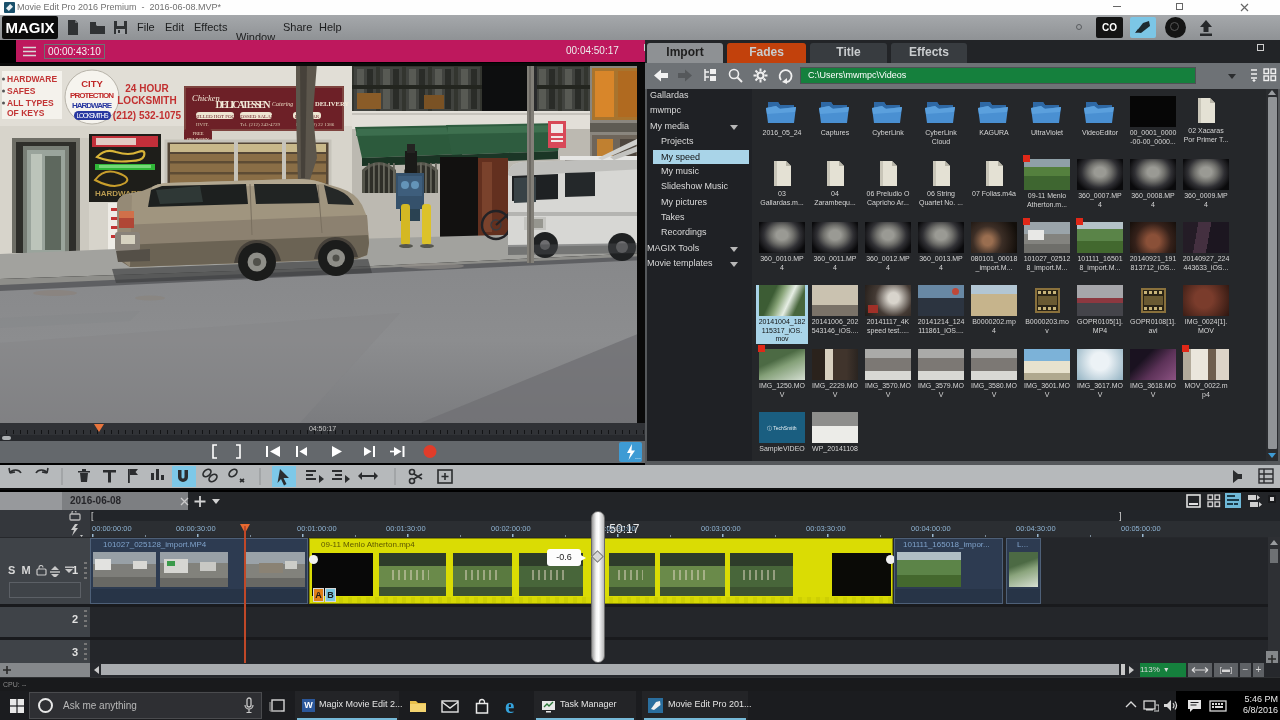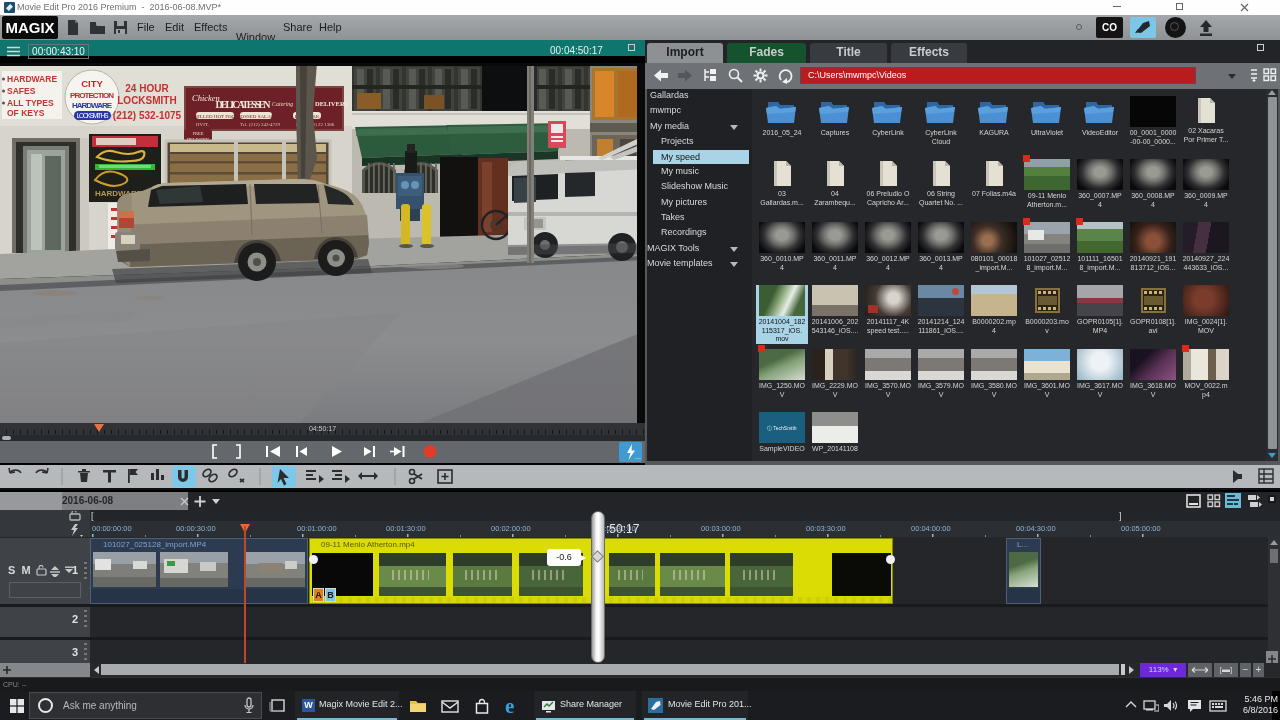--- a/index.html
+++ b/index.html
@@ -49,21 +49,21 @@
         <path d="M5 16 L8 12 L11 15 Z" fill="#1e2a30"></path>
       </svg></div>
 <div class="a" style="left:1165px;top:2px;width:21px;height:21px;background:#141414;border-radius:50%">
 <div class="a" style="left:5px;top:5px;width:9px;height:9px;border:1.5px solid #555;border-radius:50%"></div>
     </div>
 <svg class="a" style="left:1197px;top:3px" width="18" height="19">
       <path d="M9 2 L15 9 L11.5 9 L11.5 14 L6.5 14 L6.5 9 L3 9 Z" fill="#26282a"></path>
       <rect x="3" y="15.5" width="12" height="2.5" fill="#26282a"></rect>
     </svg>
 </div>
-<div class="a" style="left:0;top:40px;width:645px;height:16px;background:#0f766e;color:#ececec">
+<div class="a" style="left:16px;top:40px;width:645px;height:22px;background:#be185d;color:#ececec">
 <svg class="a" style="left:7px;top:6px" width="14" height="11">
       <path d="M0 1.5 h13 M0 5.5 h13 M0 9.5 h13" stroke="#d8d8d8" stroke-width="1.6"></path>
     </svg>
 <div class="a" style="left:28px;top:4px;width:61px;height:15px;border:1px solid #6e7174;font-size:10px;text-align:center;line-height:13px;color:#f2f2f2">00:00:43:10</div>
 <div class="a" style="left:550px;top:5px;font-size:10px">00:04:50:17</div>
 <div class="a" style="left:628px;top:4px;width:7px;height:7px;border:1.5px solid #cecece"></div>
 </div>
 <div class="a" style="left:0;top:63px;width:645px;height:360px;background:#000">
 <svg width="645" height="360" viewBox="0 0 645 360">
 <defs>
@@ -417,21 +417,21 @@
 </svg>
 <div class="a" style="left:619px;top:1px;width:23px;height:20px;background:#3e9bd4;border-radius:2px">
 <svg width="23" height="20">
         <path d="M13 2 L8 11 L11.5 11 L9.5 18 L16 8.5 L12.5 8.5 Z" fill="#fff"></path>
       </svg>
 <div class="a" style="left:16px;top:11px;font-size:7px;color:#fff">...</div></div>
 </div>
 <div class="a" style="left:645px;top:40px;width:635px;height:425px;background:#55585b">
 <div class="a" style="left:0;top:0;width:635px;height:23px;background:#222427">
 <div class="a" style="left:2px;top:3px;width:76px;height:20px;background:#8e9194;border-radius:3px 3px 0 0;color:#1e1e1e;font-size:12px;font-weight:bold;text-align:center;line-height:19px">Import</div>
-<div class="a" style="left:82px;top:3px;width:79px;height:20px;background:#14532d;border-radius:3px 3px 0 0;color:#c9ccce;font-size:12px;font-weight:bold;text-align:center;line-height:19px">Fades</div>
+<div class="a" style="left:82px;top:3px;width:79px;height:20px;background:#c2410c;border-radius:3px 3px 0 0;color:#c9ccce;font-size:12px;font-weight:bold;text-align:center;line-height:19px">Fades</div>
 <div class="a" style="left:165px;top:3px;width:77px;height:20px;background:#383c40;border-radius:3px 3px 0 0;color:#c9ccce;font-size:12px;font-weight:bold;text-align:center;line-height:19px">Title</div>
 <div class="a" style="left:246px;top:3px;width:76px;height:20px;background:#383c40;border-radius:3px 3px 0 0;color:#c9ccce;font-size:12px;font-weight:bold;text-align:center;line-height:19px">Effects</div>
 <div class="a" style="left:612px;top:4px;width:7px;height:7px;border:1.5px solid #cecece"></div>
 </div>
 <div class="a" style="left:0;top:23px;width:635px;height:26px;background:#6e7276">
 <svg class="a" style="left:8px;top:6px" width="16" height="13">
         <path d="M8 0.5 L1 6.5 L8 12.5 L8 9 L15 9 L15 4 L8 4 Z" fill="#f2f2f2"></path>
       </svg>
 <svg class="a" style="left:32px;top:6px" width="16" height="13">
         <path d="M8 0.5 L15 6.5 L8 12.5 L8 9 L1 9 L1 4 L8 4 Z" fill="#55585b"></path>
@@ -448,21 +448,21 @@
 <svg class="a" style="left:108px;top:5px" width="15" height="15">
         <circle cx="7.5" cy="7.5" r="3" fill="none" stroke="#f0f0f0" stroke-width="2"></circle>
         <g stroke="#f0f0f0" stroke-width="2">
           <path d="M7.5 0.5 v3 M7.5 11.5 v3 M0.5 7.5 h3 M11.5 7.5 h3 M2.5 2.5 l2 2 M10.5 10.5 l2 2 M12.5 2.5 l-2 2 M4.5 10.5 l-2 2"></path>
         </g>
       </svg>
 <svg class="a" style="left:133px;top:4px" width="16" height="17">
         <path d="M3 13 A6 6 0 1 1 9 15" fill="none" stroke="#f0f0f0" stroke-width="1.8"></path>
         <path d="M9 11 L9 17 L4 15 Z" fill="#f0f0f0"></path>
       </svg>
-<div class="a" style="left:155px;top:4px;width:396px;height:17px;background:#b91c1c;border:1px solid #4e5154;color:#fff;font-size:9px;line-height:15px;padding-left:7px">C:\Users\mwmpc\Videos</div>
+<div class="a" style="left:155px;top:4px;width:396px;height:17px;background:#15803d;border:1px solid #4e5154;color:#fff;font-size:9px;line-height:15px;padding-left:7px">C:\Users\mwmpc\Videos</div>
 <div class="a" style="left:583px;top:11px;width:0;height:0;border-left:4px solid transparent;border-right:4px solid transparent;border-top:5px solid #2a2c2e"></div>
 <svg class="a" style="left:603px;top:5px" width="12" height="15">
         <path d="M3 2 h6 M3 6 h6 M3 10 h6" stroke="#f0f0f0" stroke-width="1.4"></path>
         <path d="M6 11 v3 M4.5 12.5 h3" stroke="#f0f0f0" stroke-width="1.2"></path>
       </svg>
 <svg class="a" style="left:618px;top:5px" width="14" height="14">
         <g fill="none" stroke="#f0f0f0" stroke-width="1.4">
           <rect x="1" y="1" width="4.5" height="4.5"></rect>
           <rect x="8" y="1" width="4.5" height="4.5"></rect>
           <rect x="1" y="8" width="4.5" height="4.5"></rect>
@@ -840,21 +840,21 @@
       </g>
 <path d="M1233 5 l5 4 h4 v5 h-4 l-5 4 z" fill="#2b2d2f"></path>
 <g fill="none" stroke="#2b2d2f" stroke-width="1.4">
         <rect x="1259" y="4" width="14" height="14"></rect>
         <path d="M1259 9 h14 M1259 14 h14 M1264 4 v14"></path>
       </g>
 </svg>
 </div>
 <div class="a" style="left:0;top:492px;width:1280px;height:18px;background:#222427">
 <div class="a" style="left:0;top:0;width:62px;height:18px;background:#97999c"></div>
-<div class="a" style="left:62px;top:0;width:126px;height:18px;background:#7d7f82;color:#26262a;font-size:10px;font-weight:bold;line-height:18px;">2016-06-08</div>
+<div class="a" style="left:62px;top:0;width:126px;height:18px;background:#7d7f82;color:#26262a;font-size:10px;font-weight:bold;line-height:18px;padding-left:8px">2016-06-08</div>
 <svg class="a" style="left:180px;top:5px" width="9" height="9">
       <path d="M1 1 L8 8 M8 1 L1 8" stroke="#cacaca" stroke-width="1.3"></path>
     </svg>
 <path><svg class="a" style="left:194px;top:3px" width="14" height="13">
         <path d="M6 1 v11 M0.5 6.5 h11" stroke="#d2d2d2" stroke-width="1.8"></path>
       </svg>
 <div class="a" style="left:212px;top:7px;width:0;height:0;border-left:4px solid transparent;border-right:4px solid transparent;border-top:5px solid #d2d2d2"></div>
 <svg class="a" style="left:1186px;top:2px" width="15" height="14">
         <rect x="1" y="1" width="13" height="12" fill="none" stroke="#e0e0e0" stroke-width="1.6"></rect>
         <rect x="3" y="9" width="9" height="2" fill="#e0e0e0"></rect>
@@ -997,20 +997,25 @@
 <div class="a" style="left:420px;top:14px;width:63px;height:43px;background:linear-gradient(#2e3c2a 0 30%,#48663a 30% 80%,#3c5230 80%)">
         <div style="position:absolute;left:20%;top:40%;width:55%;height:22%;background:repeating-linear-gradient(90deg,rgba(225,215,195,0.5) 0 2px,rgba(0,0,0,0) 2px 6px)"></div>
       </div>
 <div class="a" style="left:522px;top:14px;width:59px;height:43px;background:#0a0a06"></div>
 <div class="a" style="left:2px;top:58px;width:580px;height:6px;background:repeating-linear-gradient(90deg,#cdcf03 0 4px,#d7d904 4px 9px)"></div>
 <div class="a" style="left:3px;top:49px;width:11px;height:14px;background:#e08018;border:1px solid #d8d8d8;color:#1a1a1a;font-size:9px;font-weight:bold;text-align:center;line-height:13px">A</div>
 <div class="a" style="left:15px;top:49px;width:11px;height:14px;background:#7cc8e0;border:1px solid #d8d8d8;color:#1a1a1a;font-size:9px;font-weight:bold;text-align:center;line-height:13px">B</div>
 <div class="a" style="left:-1px;top:16px;width:9px;height:9px;background:#f0f0f0;border-radius:50%"></div>
 <div class="a" style="left:576px;top:16px;width:9px;height:9px;background:#f0f0f0;border-radius:50%"></div>
 </div>
+<div class="a" style="left:894px;top:28px;width:109px;height:66px;background:#2d3b51;border:1px solid #4e6078">
+<div class="a" style="left:8px;top:1px;font-size:8px;color:#7fa2ca">101111_165018_impor...</div>
+<div class="a" style="left:2px;top:13px;width:64px;height:35px;background:linear-gradient(#b0bec4 0 24%,#5c8448 24% 65%,#44682e 65%)"></div>
+<div class="a" style="left:0;top:50px;width:107px;height:14px;background:#273447"></div>
+</div>
 <div class="a" style="left:1006px;top:28px;width:35px;height:66px;background:#2d3b51;border:1px solid #4e6078">
 <div class="a" style="left:10px;top:1px;font-size:8px;color:#7fa2ca">L...</div>
 <div class="a" style="left:2px;top:13px;width:29px;height:35px;background:linear-gradient(160deg,#4c6a44 0 35%,#8aa47c 55%,#d8e0d4)"></div>
 <div class="a" style="left:0;top:50px;width:33px;height:14px;background:#273447"></div>
 </div>
 <div class="a" style="left:244px;top:16px;width:2px;height:137px;background:#c04828"></div>
 <div class="a" style="left:547px;top:39px;width:34px;height:17px;background:#fdfdfd;border-radius:3px;color:#222;font-size:9px;text-align:center;line-height:16px">-0.6</div>
 <div class="a" style="left:579px;top:44px;width:0;height:0;border-top:4px solid transparent;border-bottom:4px solid transparent;border-left:7px solid #fdfdfd"></div>
 <div class="a" style="left:591px;top:1px;width:14px;height:152px;background:linear-gradient(90deg,#9a9a9a,#f4f4f4 35%,#ffffff 55%,#b8b8b8);border-radius:7px;border:1px solid #6a6a6a"></div>
 <div class="a" style="left:593px;top:42px;width:9px;height:9px;background:#d8d8d8;border:1px solid #777;transform:rotate(45deg)"></div>
@@ -1022,36 +1027,36 @@
 </div>
 <div class="a" style="left:0;top:663px;width:1280px;height:14px;background:#26282c">
 <div class="a" style="left:0;top:0;width:90px;height:14px;background:#85888b">
 <svg width="14" height="14">
         <path d="M7 3 v8 M3 7 h8" stroke="#2a2a2a" stroke-width="1.6"></path>
       </svg></div>
 <div class="a" style="left:94px;top:3px;width:0;height:0;border-top:4px solid transparent;border-bottom:4px solid transparent;border-right:5px solid #c8c8c8"></div>
 <div class="a" style="left:101px;top:1px;width:1018px;height:11px;background:#a9acaf"></div>
 <div class="a" style="left:1121px;top:1px;width:4px;height:11px;background:#c8c8c8"></div>
 <div class="a" style="left:1129px;top:3px;width:0;height:0;border-top:4px solid transparent;border-bottom:4px solid transparent;border-left:5px solid #c8c8c8"></div>
-<div class="a" style="left:1140px;top:0;width:46px;height:14px;background:#6d28d9;color:#d8d8d8;font-size:8px;text-align:center;line-height:14px">113%&nbsp;&nbsp;▾</div>
+<div class="a" style="left:1140px;top:0;width:46px;height:14px;background:#15803d;color:#d8d8d8;font-size:8px;text-align:left;line-height:14px">113%&nbsp;&nbsp;▾</div>
 <div class="a" style="left:1188px;top:0;width:24px;height:14px;background:#5e6165"><svg width="24" height="14">
         <path d="M4 7 h16 M4 7 l3 -2.5 M4 7 l3 2.5 M20 7 l-3 -2.5 M20 7 l-3 2.5" stroke="#d8d8d8" stroke-width="1.2" fill="none"></path>
       </svg></div>
 <div class="a" style="left:1214px;top:0;width:24px;height:14px;background:#5e6165;color:#d8d8d8;font-size:8px;text-align:center;line-height:13px">[▬]</div>
 <div class="a" style="left:1240px;top:0;width:11px;height:14px;background:#5e6165;color:#d8d8d8;font-size:10px;text-align:center;line-height:13px">−</div>
 <div class="a" style="left:1253px;top:0;width:11px;height:14px;background:#5e6165;color:#d8d8d8;font-size:10px;text-align:center;line-height:13px">+</div>
 <div class="a" style="left:1266px;top:-12px;width:12px;height:12px;background:#85888b">
 <svg width="12" height="12">
         <path d="M6 2 v8 M2 6 h8" stroke="#2a2a2a" stroke-width="1.5"></path>
       </svg></div>
 </div>
 <div class="a" style="left:0;top:677px;width:1280px;height:14px;background:#191a1c;border-top:1px solid #2e3032">
 <div class="a" style="left:3px;top:3px;font-size:7px;color:#8a8a8a">CPU: --</div>
 </div>
-<div class="a" style="left:0;top:691px;width:1272px;height:29px;background:#1b1c1f">
+<div class="a" style="left:0;top:691px;width:1176px;height:29px;background:#1b1c1f">
 <svg class="a" style="left:10px;top:699px;margin-top:-691px" width="14" height="14" viewBox="0 0 14 14">
       <g fill="#e8e8e8">
         <rect x="0" y="0" width="6.4" height="6.4"></rect>
         <rect x="7.6" y="0" width="6.4" height="6.4"></rect>
         <rect x="0" y="7.6" width="6.4" height="6.4"></rect>
         <rect x="7.6" y="7.6" width="6.4" height="6.4"></rect>
       </g>
     </svg>
 <div class="a" style="left:29px;top:1px;width:233px;height:27px;background:#2e2f33;border:1px solid #4a4b4e">
 <div class="a" style="left:8px;top:5px;width:15px;height:15px;border:2px solid #e8e8e8;border-radius:50%"></div>
@@ -1083,21 +1088,21 @@
       <path d="M5.5 5.5 v-1.5 a2.5 2.5 0 0 1 5 0 v1.5" fill="none" stroke="#e8e8e8" stroke-width="1.3"></path>
     </svg>
 <div class="a" style="left:505px;top:3px;width:18px;height:22px;color:#35a3dc;font-size:21px;font-weight:bold;font-family:'Liberation Serif',serif">e</div>
 <div class="a" style="left:534px;top:0;width:102px;height:29px;background:#232427">
       <div class="a" style="left:2px;top:27px;width:98px;height:2px;background:#76b9d7"></div>
       <svg class="a" style="left:7px;top:8px" width="15" height="14">
         <rect x="1" y="2" width="13" height="9" fill="#e8e8e8"></rect>
         <path d="M3 8 l3 -3 l2 2 l4 -4" stroke="#2a7838" stroke-width="1.3" fill="none"></path>
         <rect x="5" y="12" width="5" height="1.5" fill="#e8e8e8"></rect>
       </svg>
-      <div class="a" style="left:26px;top:8px;font-size:9px;color:#e4e4e4;white-space:nowrap">Share Manager</div>
+      <div class="a" style="left:26px;top:8px;font-size:9px;color:#e4e4e4;white-space:nowrap">Task Manager</div>
     </div>
 <div class="a" style="left:642px;top:0;width:106px;height:29px;background:#232427">
       <div class="a" style="left:2px;top:27px;width:102px;height:2px;background:#76b9d7"></div>
       <div class="a" style="left:6px;top:7px;width:15px;height:15px;background:#2a6e9e"><svg width="15" height="15">
           <path d="M3 11 L8 4 L12 3 L12.5 7 L6 12 Z" fill="#f0f0f0"></path>
         </svg></div>
       <div class="a" style="left:26px;top:8px;font-size:9px;color:#e4e4e4;white-space:nowrap">Movie Edit Pro 201...</div>
     </div>
 <svg class="a" style="left:1125px;top:10px" width="12" height="8">
       <path d="M1 6 L6 1 L11 6" fill="none" stroke="#d8d8d8" stroke-width="1.4"></path>

